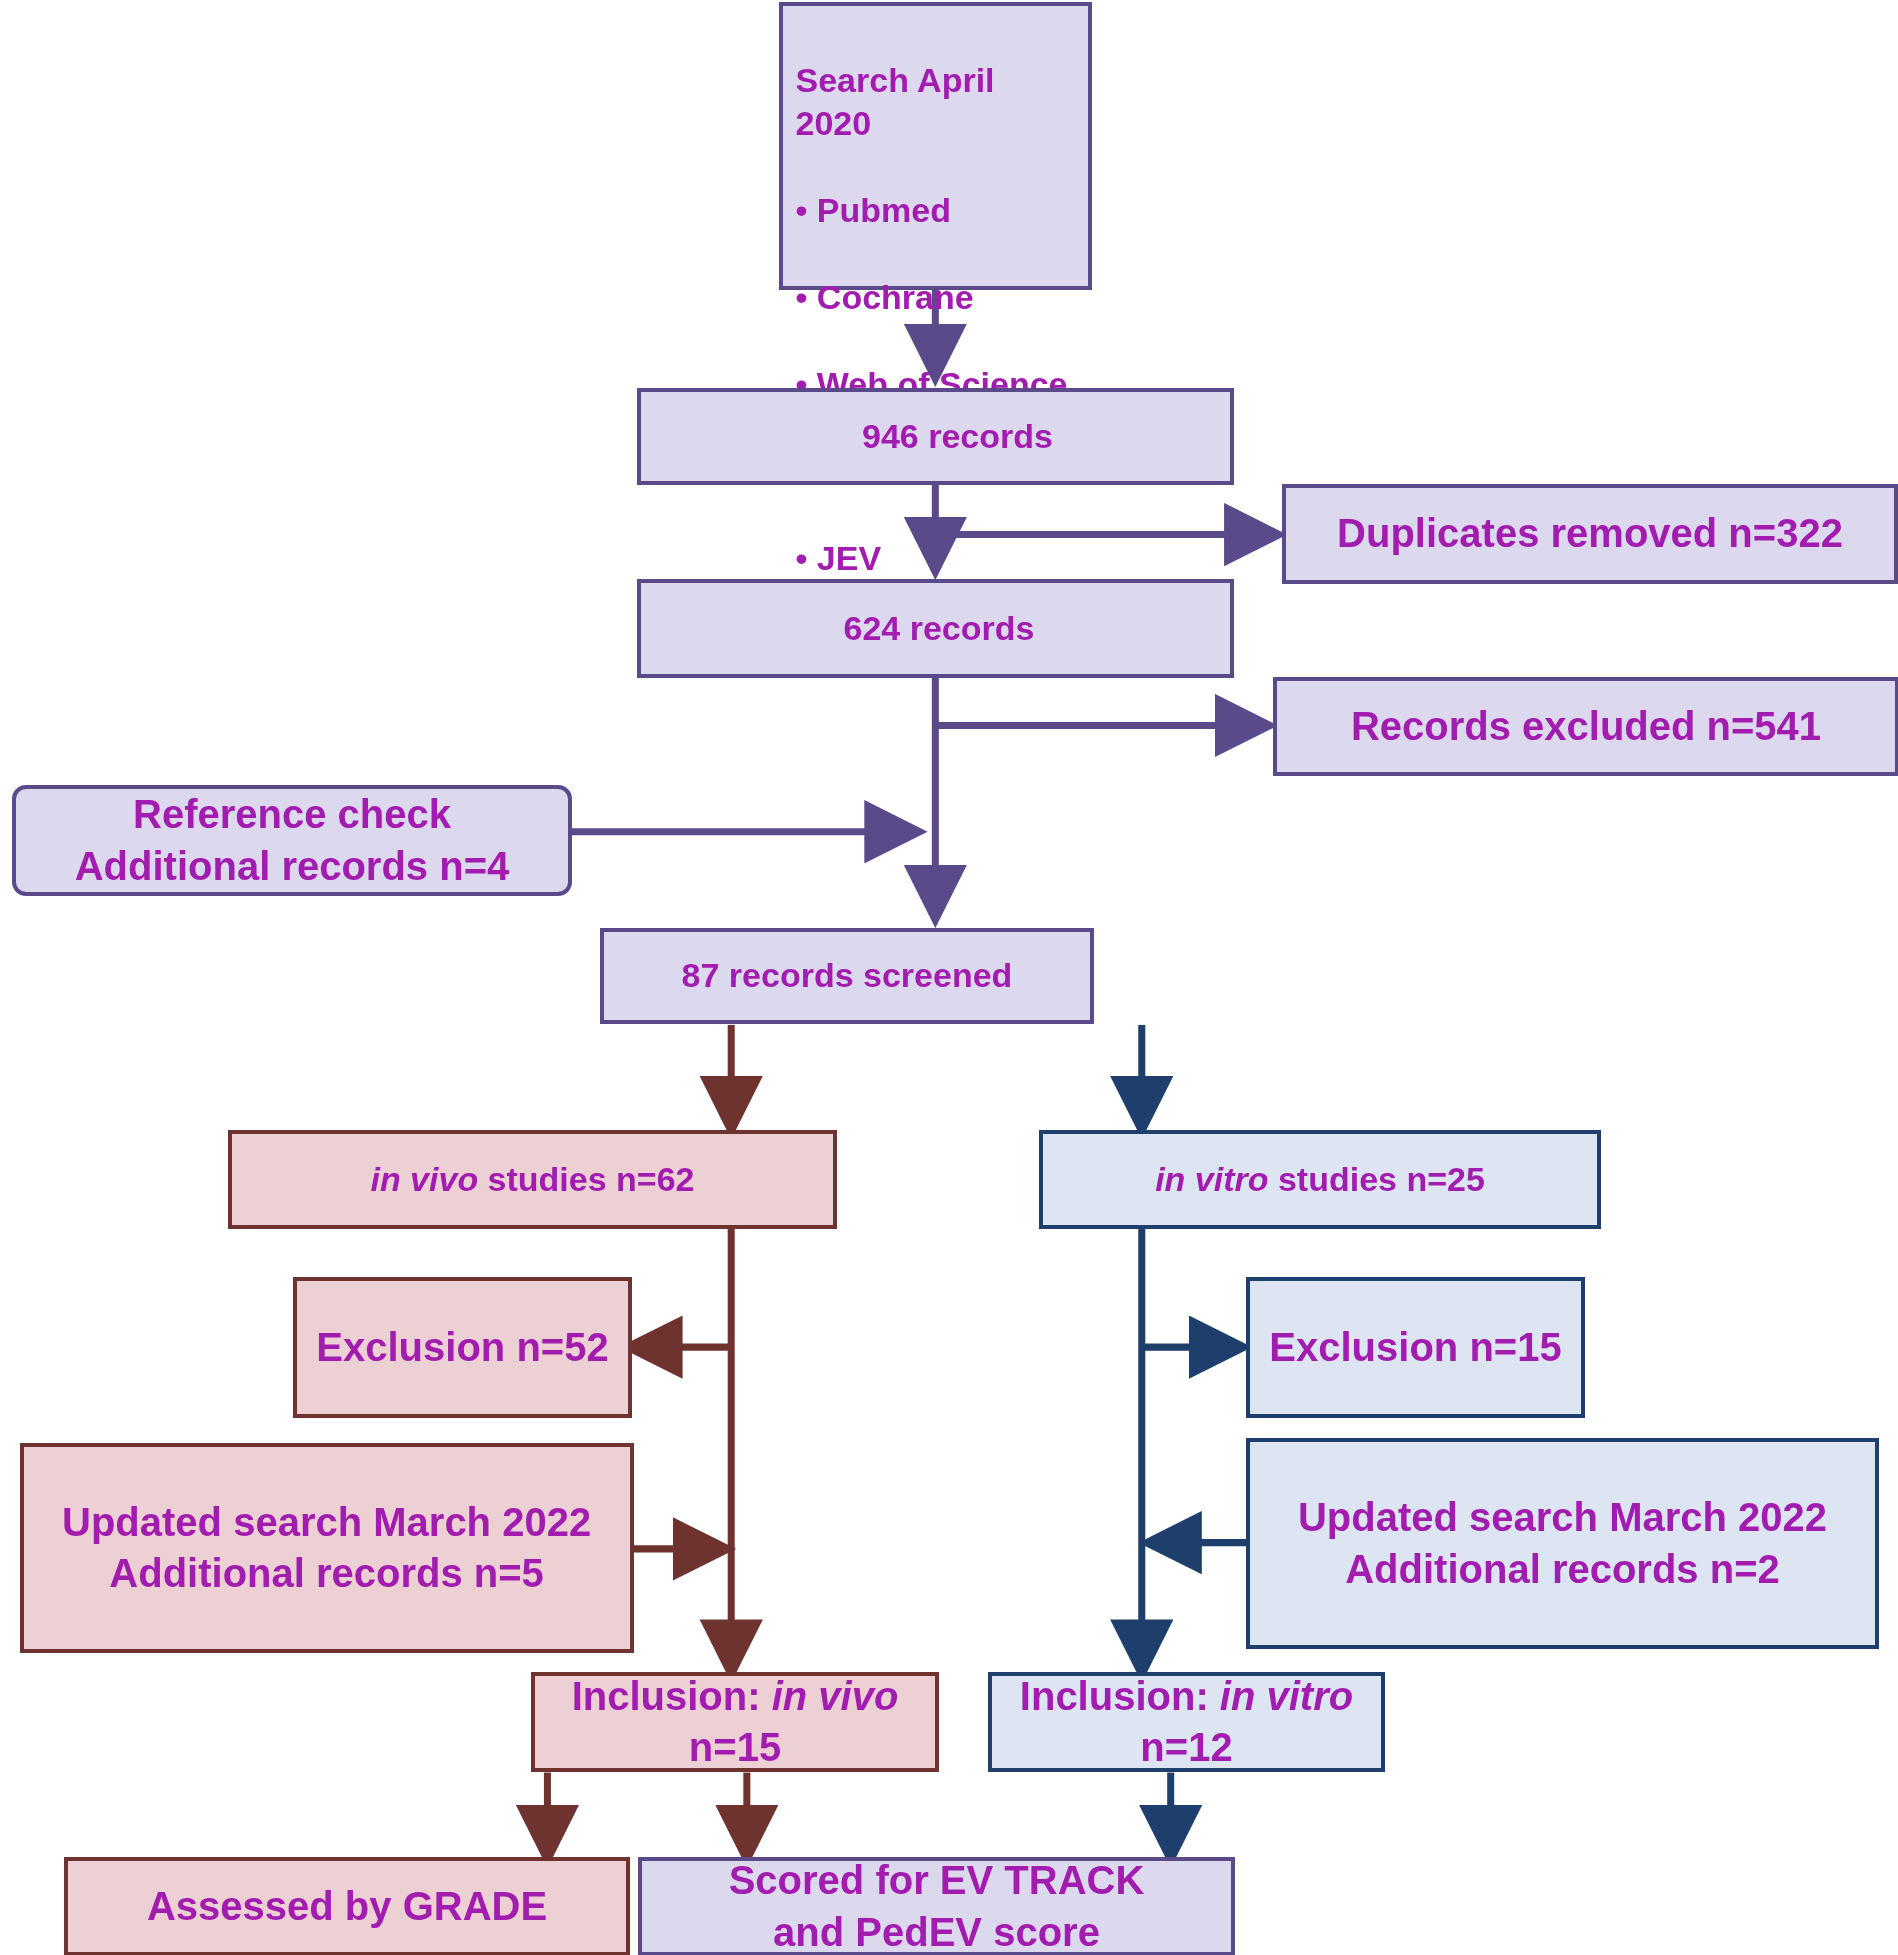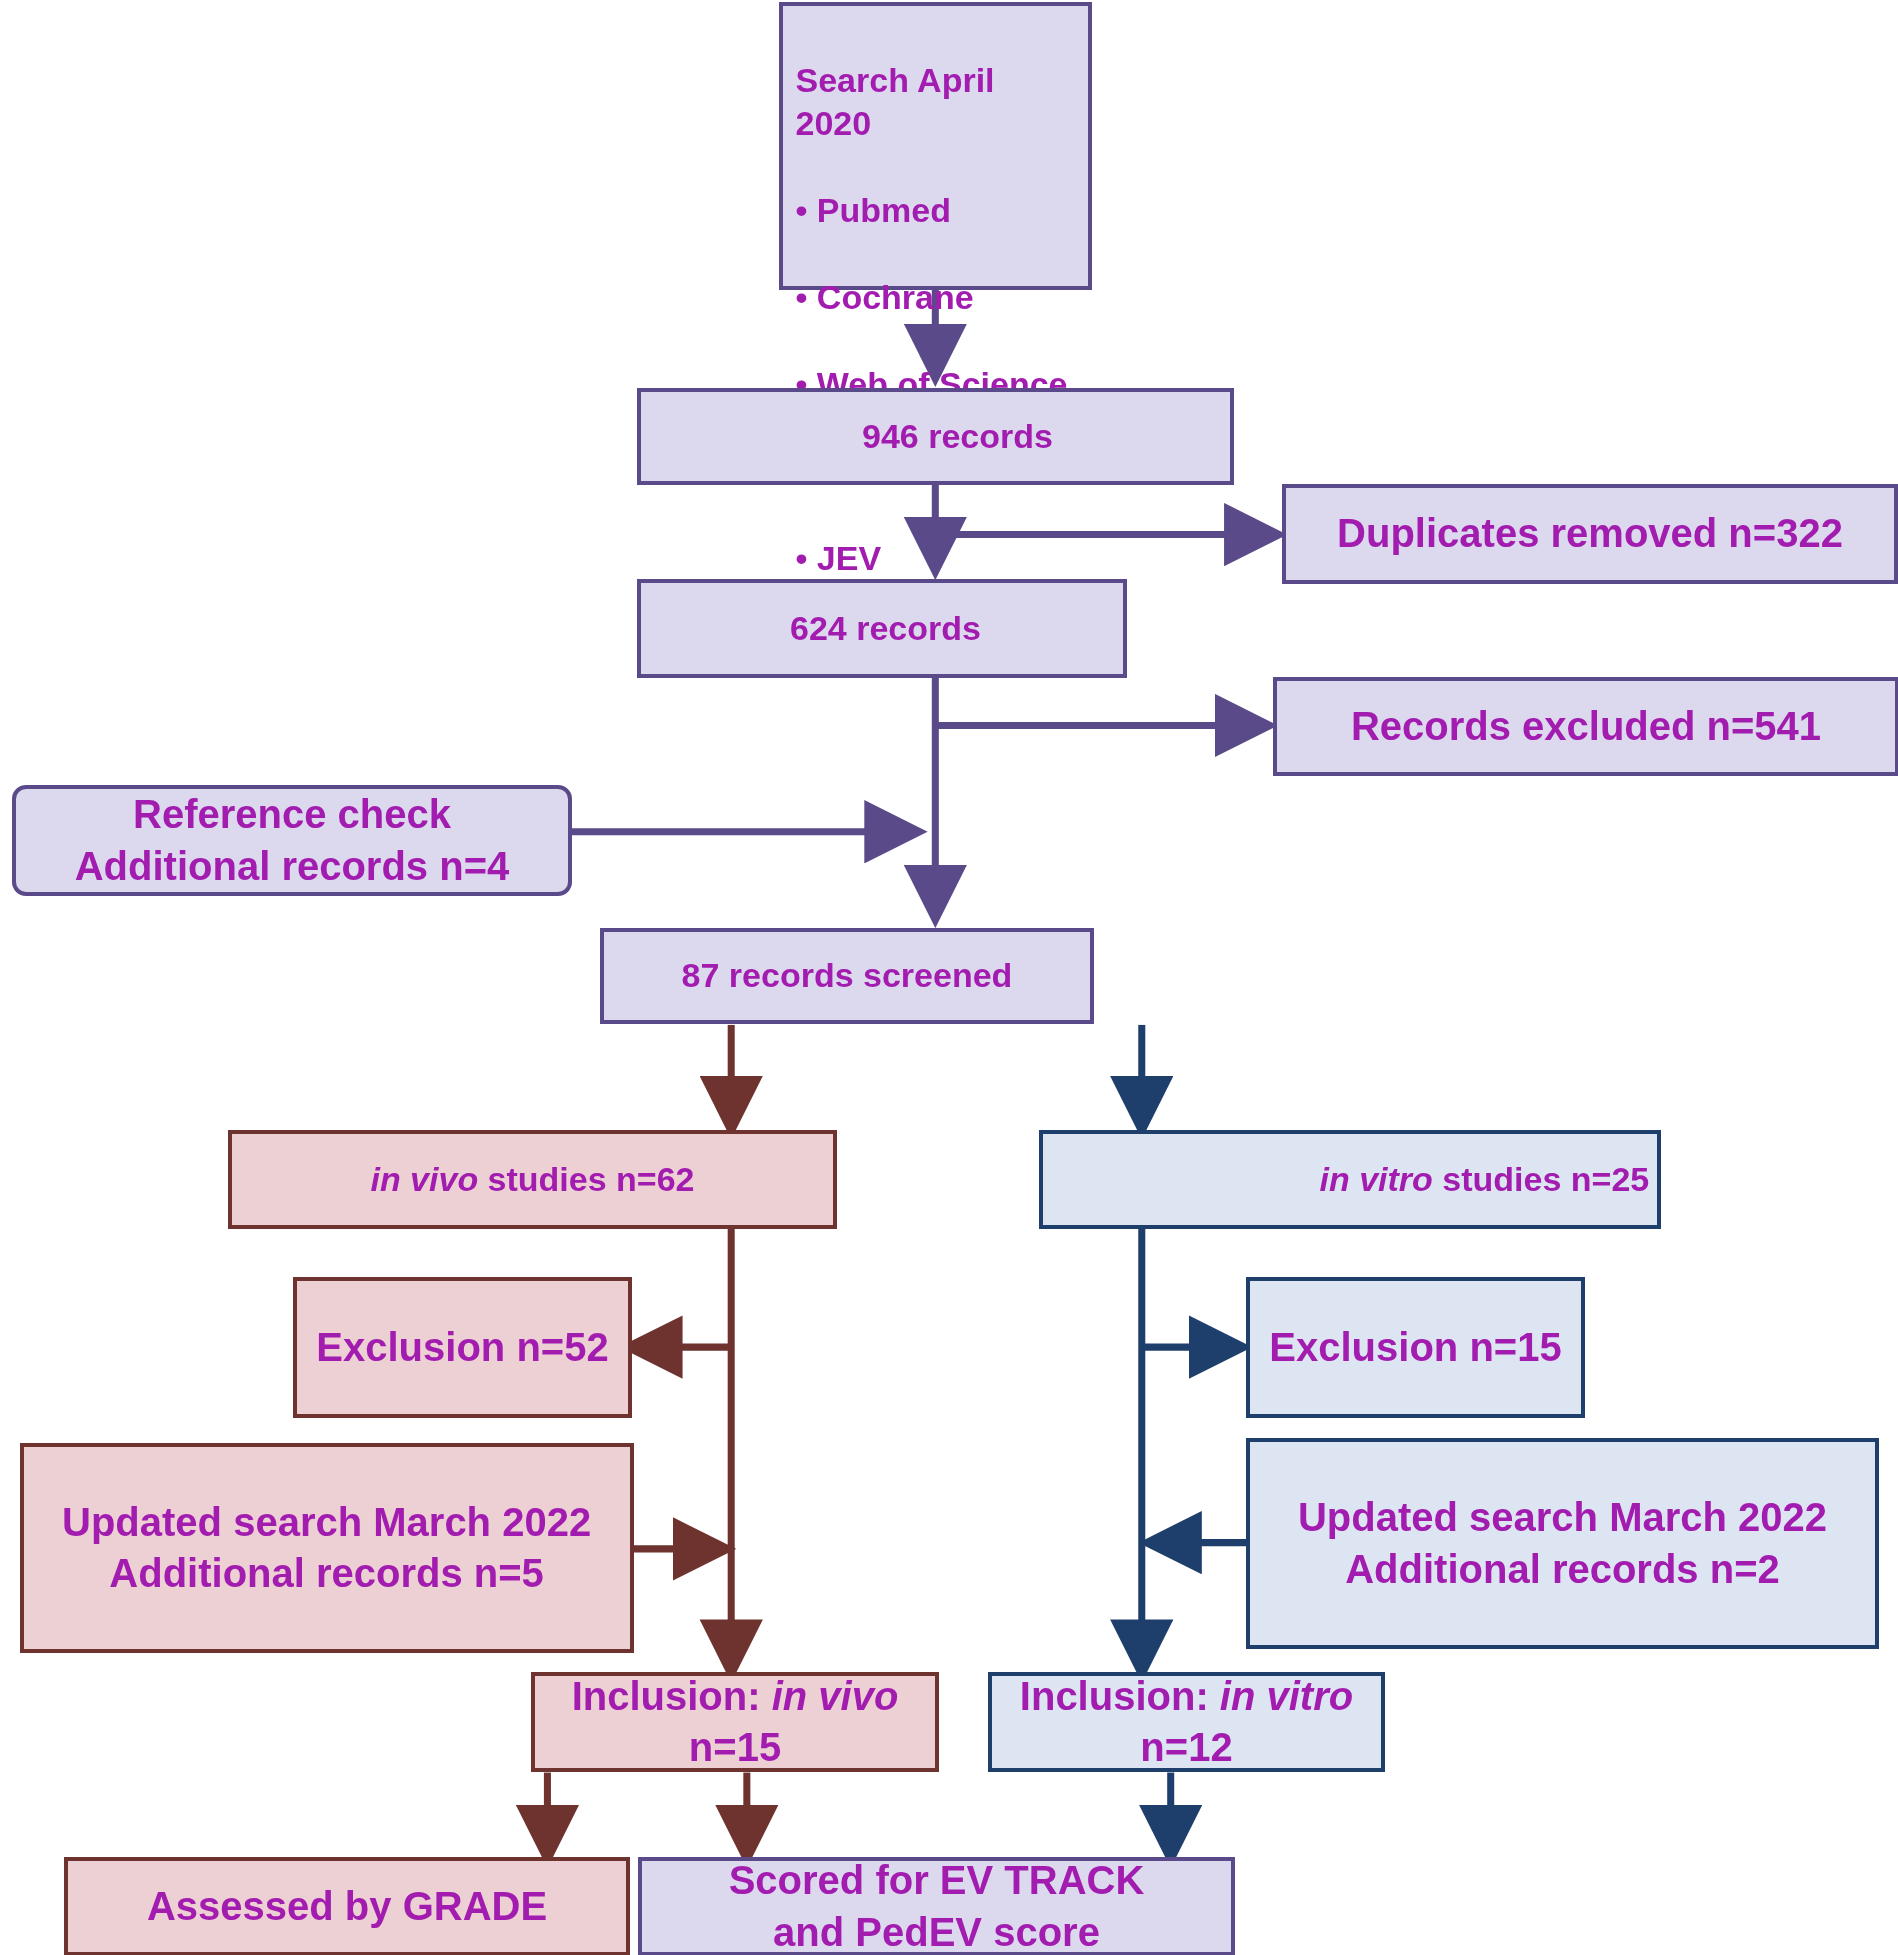--- a/index.html
+++ b/index.html
@@ -120,42 +120,42 @@
   </div>
 
   <div class="node node-purple" style="left:637px; top:388px; width:597px; height:97px;padding-left:44px;">
     <div class="txt fs-big">946 records</div>
   </div>
 
   <div class="node node-purple" style="left:1282px; top:484px; width:616px; height:100px;">
     <div class="txt fs-mid">Duplicates removed n=322</div>
   </div>
 
-  <div class="node node-purple" style="left:637px; top:579px; width:490px; height:99px;padding-left:7px;">
+  <div class="node node-purple" style="left:637px; top:579px; width:597px; height:99px;padding-left:7px;">
     <div class="txt fs-big">624 records</div>
   </div>
 
   <div class="node node-purple" style="left:1273px; top:677px; width:626px; height:99px;">
     <div class="txt fs-mid">Records excluded n=541</div>
   </div>
 
   <div class="node node-purple" style="left:12px; top:785px; width:560px; height:111px;border-radius:14px;">
     <div class="txt fs-mid">Reference check
 Additional records n=4</div>
   </div>
 
   <div class="node node-purple" style="left:600px; top:928px; width:494px; height:96px;">
     <div class="txt fs-big">87 records screened</div>
   </div>
 
   <div class="node node-pink" style="left:228px; top:1130px; width:609px; height:99px;">
     <div class="txt fs-big"><em class="ital">in vivo</em><span> studies n=62</span></div>
   </div>
 
-  <div class="node node-blue" style="left:1039px; top:1130px; width:622px; height:99px;justify-content:flex-end;">
+  <div class="node node-blue" style="left:1039px; top:1130px; width:562px; height:99px;">
     <div class="txt fs-big"><em class="ital">in vitro</em><span> studies n=25</span></div>
   </div>
 
   <div class="node node-pink" style="left:293px; top:1277px; width:339px; height:141px;">
     <div class="txt fs-mid">Exclusion n=52</div>
   </div>
 
   <div class="node node-blue" style="left:1246px; top:1277px; width:339px; height:141px;">
     <div class="txt fs-mid">Exclusion n=15</div>
   </div>

